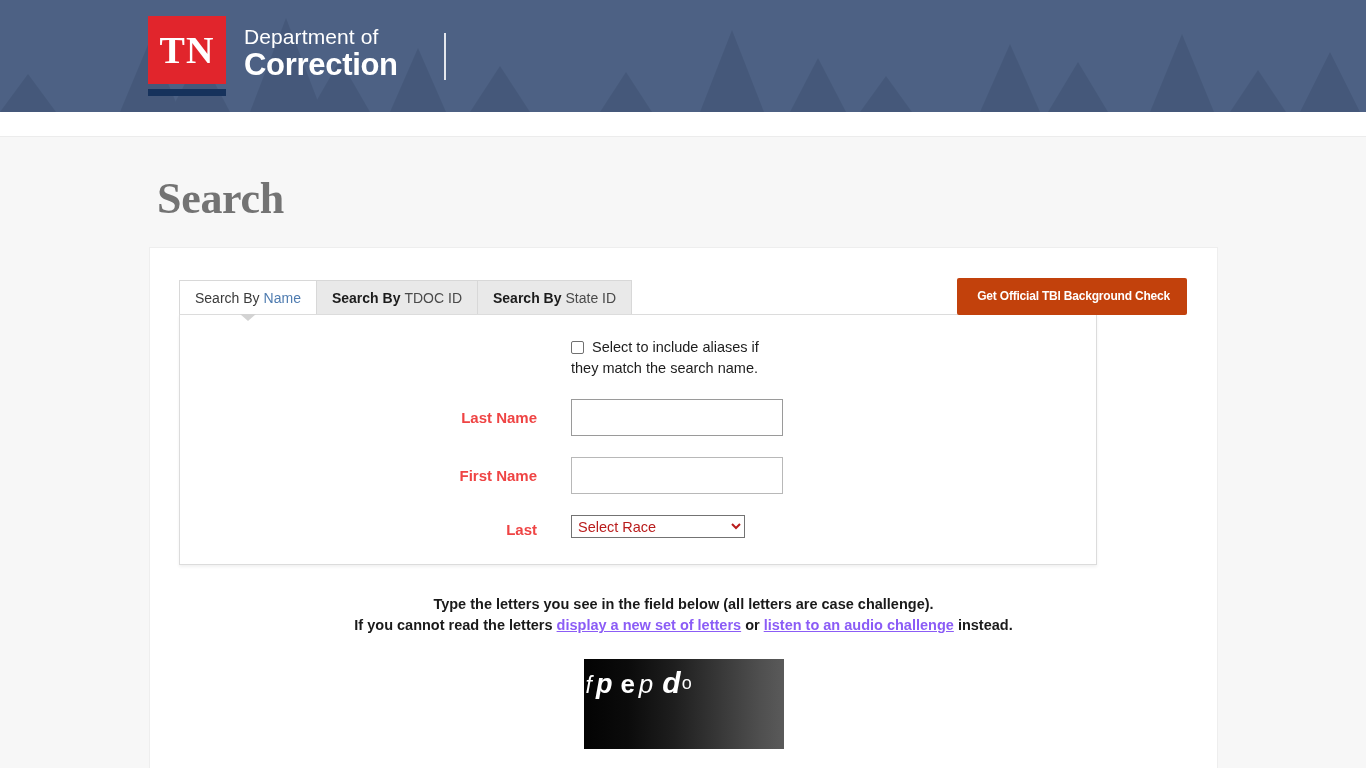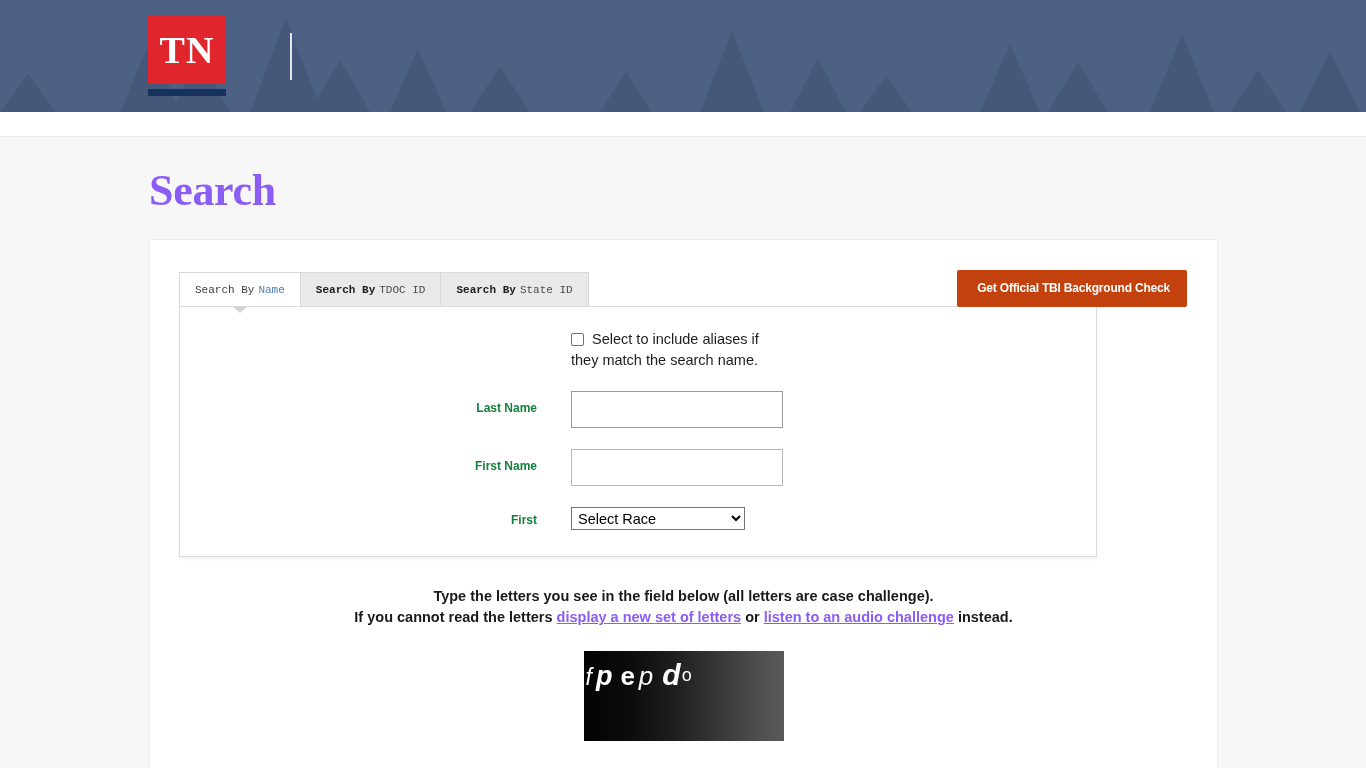--- a/index.html
+++ b/index.html
@@ -98,26 +98,26 @@
     background: #ffffff;
     border-bottom: 1px solid #ececec;
   }
 
   
   .page-wrap {
     width: 1366px;
     background: #f7f7f7;
   }
   .page-title {
-    margin: 0;
+    margin: 8px;
     padding: 32px 0 0 149px;
     font-family: "Liberation Serif", serif;
     font-weight: bold;
     font-size: 44px;
-    color: #8b5cf6;
+    color: #737373;
     letter-spacing: -.3px;
     line-height: 1;
   }
 
   .card {
     position: relative;
     margin: 26px 0 0 149px;
     width: 1069px;
     background: #ffffff;
     border: 1px solid #eeeeee;
@@ -127,30 +127,29 @@
 
   
   .tabrow {
     position: relative;
     margin-left: 29px;
     height: 34px;
     display: flex;
     align-items: stretch;
   }
   .tab {
-    font-size: 11px;
+    font-size: 14px;
     padding: 0 15px;
     display: flex;
     align-items: center;
     white-space: nowrap;
     border: 1px solid #d8d8d8;
     border-bottom: none;
     margin-right: -1px;
     position: relative;
-    font-family: Liberation Mono, monospace;
   }
   .tab.inactive {
     background: #e9e9e9;
     color: #222;
   }
   .tab.active {
     background: #ffffff;
     border-color: #d8d8d8;
     z-index: 3;
   }
@@ -199,23 +198,23 @@
 
   .frow {
     display: flex;
     align-items: flex-start;
     margin-bottom: 0;
   }
   .flabel {
     width: 391px;
     text-align: right;
     padding-right: 34px;
-    font-size: 12px;
-    font-weight: bold;
-    color: #15803d;
+    font-size: 15px;
+    font-weight: bold;
+    color: #ef4444;
     line-height: 1;
   }
   .fctl { flex: 1; }
 
   .alias-row { margin-bottom: 14px; }
   .alias-text {
     display: block;
     width: 205px;
     font-size: 14.5px;
     color: #1d1d1d;
@@ -254,21 +253,21 @@
   .txtin.soft { border-color: #b8b8b8; }
 
   .selin {
     width: 174px;
     height: 23px;
     border: 1px solid #737373;
     background: #ffffff;
     font-size: 14.5px;
     font-family: "Liberation Sans", sans-serif;
     padding: 0 2px;
-    color: #000000;
+    color: #b91c1c;
   }
 
   
   .captcha-zone {
     text-align: center;
     margin-top: 29px;
   }
   .cap-line {
     font-size: 14.5px;
     font-weight: bold;
@@ -332,20 +331,24 @@
     </g>
   </svg>
 
   <div class="header-inner">
     <div class="brand">
       <div class="tn-mark">
         <div class="tn-square">TN</div>
         <div class="tn-white-gap"></div>
         <div class="tn-bar"></div>
       </div>
+      <div class="brand-words">
+        <div class="brand-dept">Department of</div>
+        <div class="brand-corr">Correction</div>
+      </div>
     </div>
     <div class="hdr-divider"></div>
   </div>
 </div>
 <div class="header-white-band"></div>
 
 <div class="page-wrap">
 
   <h1 class="page-title">Search</h1>
 
@@ -389,21 +392,21 @@
       </div>
 
       <div class="frow row-first">
         <div class="flabel flabel-first">First Name</div>
         <div class="fctl">
           <input type="text" class="txtin soft" value="" style="">
         </div>
       </div>
 
       <div class="frow row-race">
-        <div class="flabel flabel-race">First</div>
+        <div class="flabel flabel-race">Last</div>
         <div class="fctl">
           <select class="selin">
             <option>Select Race</option>
           </select>
         </div>
       </div>
 
     </div>
 
     <div class="captcha-zone">

